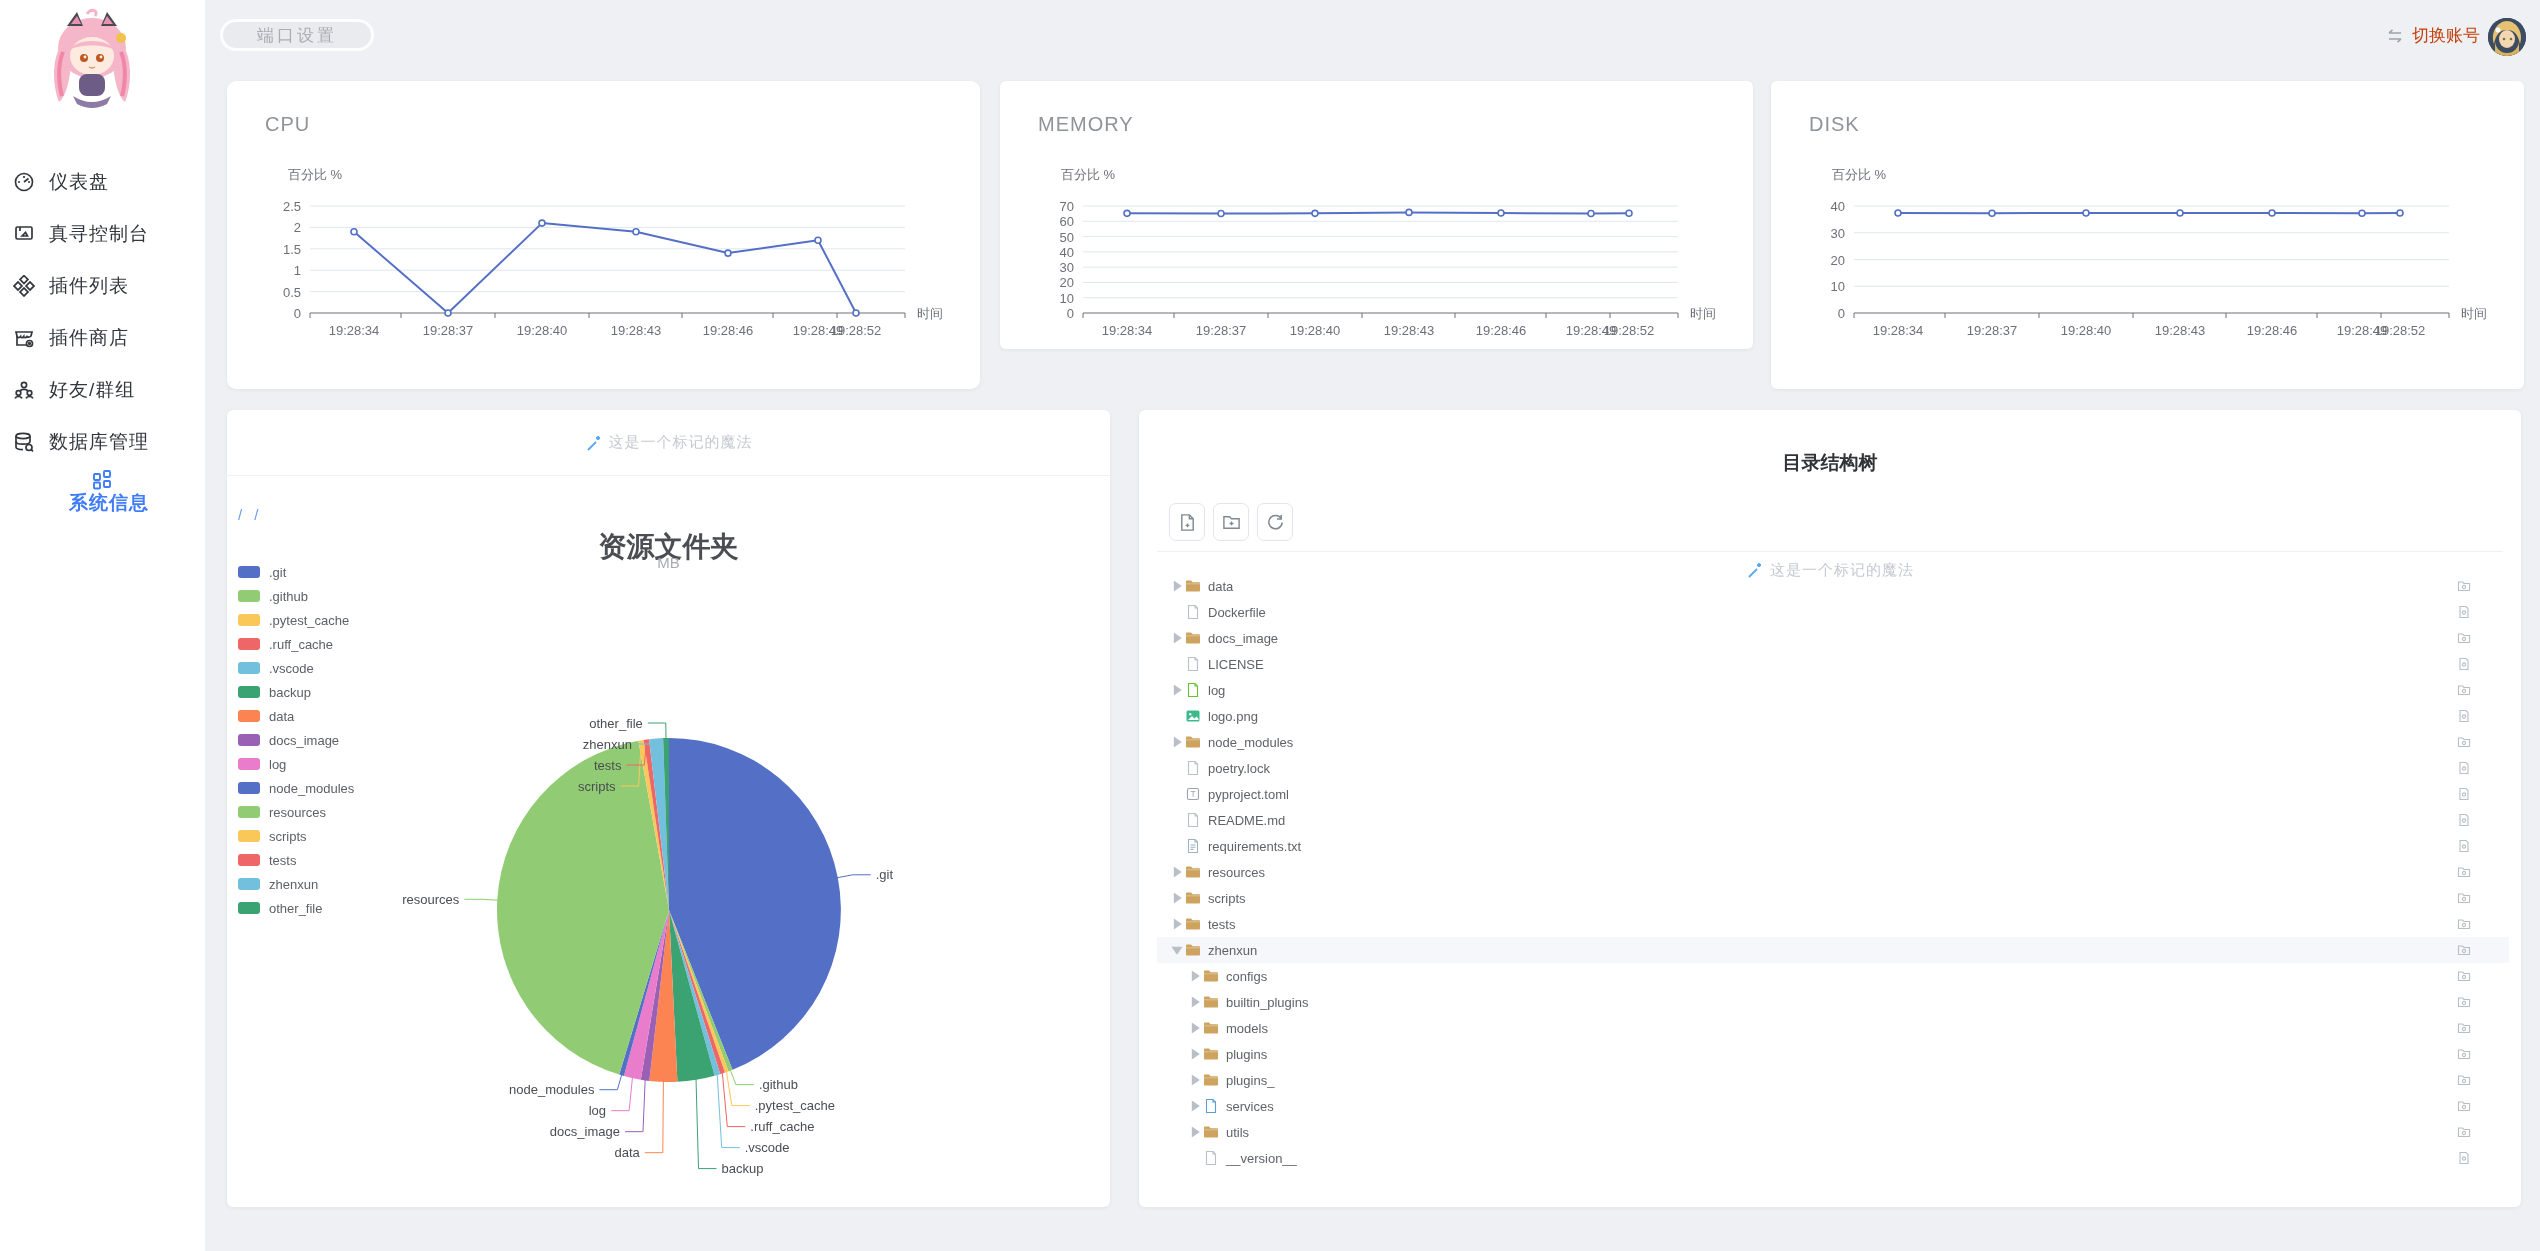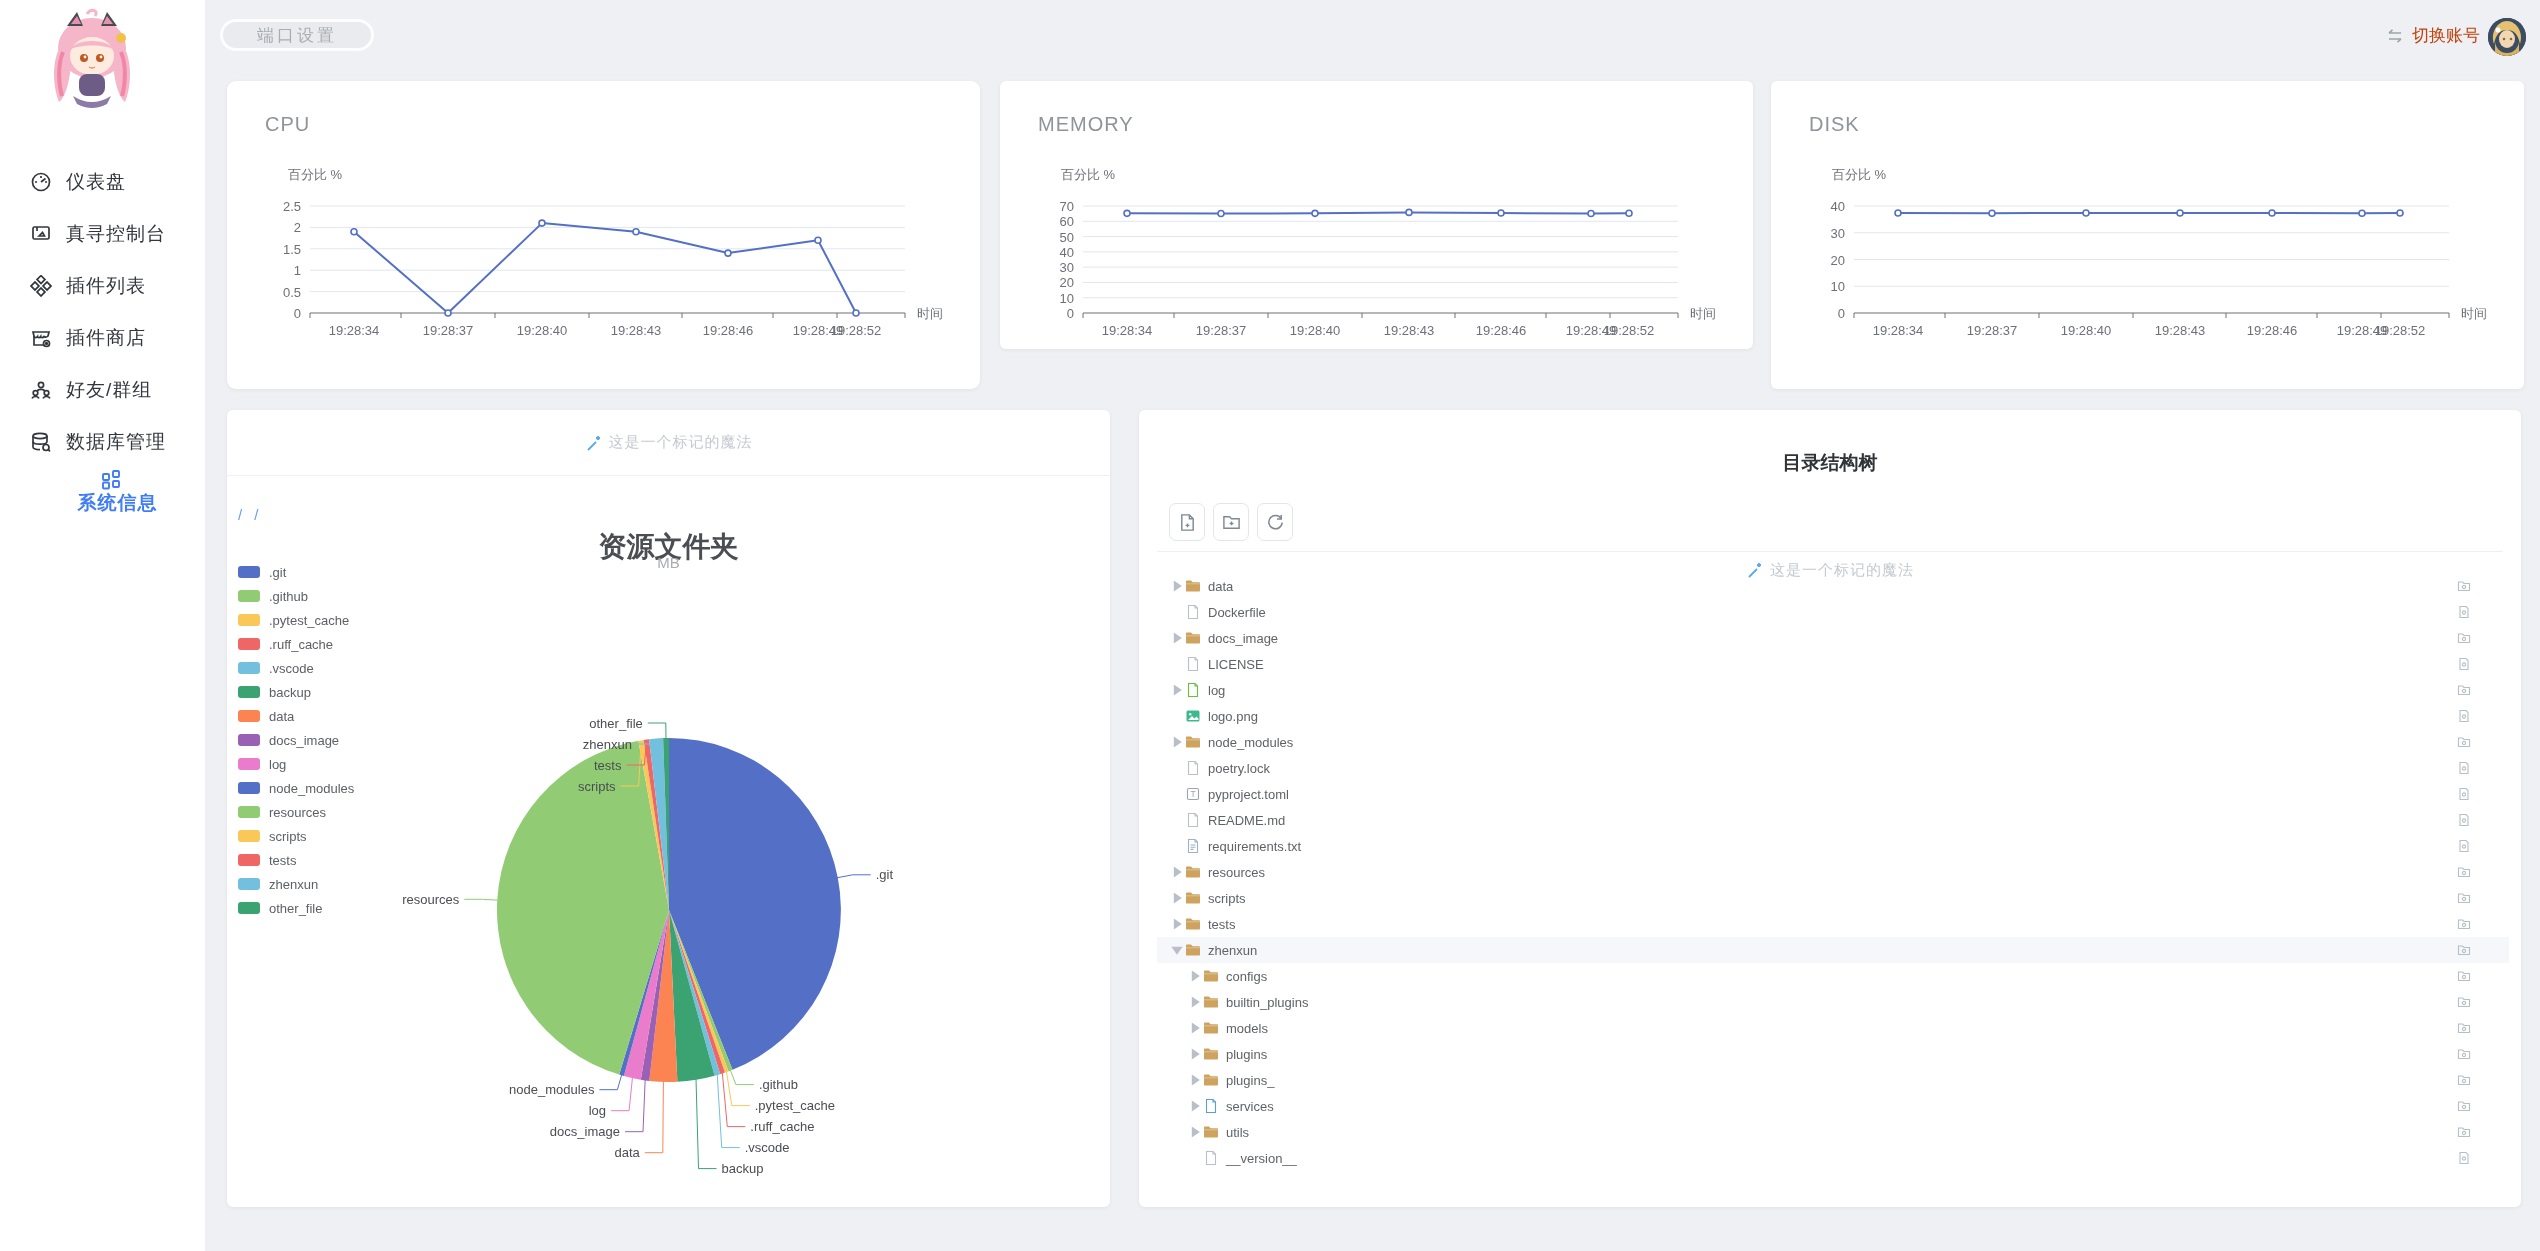--- a/index.html
+++ b/index.html
@@ -3,21 +3,21 @@
 <meta charset="utf-8">
 <style>
   * { margin:0; padding:0; box-sizing:border-box; }
   html,body { width:2540px; height:1251px; overflow:hidden; }
   body { font-family:"Liberation Sans","DejaVu Sans",sans-serif; background:#eef0f3; position:relative; }
 
   
   .sidebar { position:absolute; left:0; top:0; width:205px; height:1251px; background:#ffffff; z-index:5; }
   .logo-wrap { position:absolute; left:37px; top:8px; width:110px; height:112px; }
   .menu { position:absolute; top:156px; left:0; width:205px; }
-  .menu-item { display:flex; align-items:center; height:52px; padding-left:30px; cursor:pointer; color:#33373d; }
+  .menu-item { display:flex; align-items:center; height:52px; padding-left:13px; cursor:pointer; color:#33373d; }
   .menu-item .mi-icon { width:22px; height:22px; margin-right:14px; flex:0 0 22px; }
   .menu-item .mi-label { font-size:19px; letter-spacing:1px; }
   .menu-item.active { color:#3f7cf7; font-weight:bold;flex-direction:column; }
 
   
   .topbar { position:absolute; left:205px; top:16px; right:0; height:44px; }
   .port-btn { position:absolute; left:15px; top:3px; height:32px; padding:0 34px; border-radius:17px;
     background:#e9ebee; border:3px solid #fdfdfe; color:#a9aeb5; font-size:17px; letter-spacing:3px;
     display:flex; align-items:center; cursor:pointer; }
   .switch-wrap { position:absolute; right:60px; top:8px; display:flex; align-items:center; color:#c2410c; font-size:17px; cursor:pointer; }

